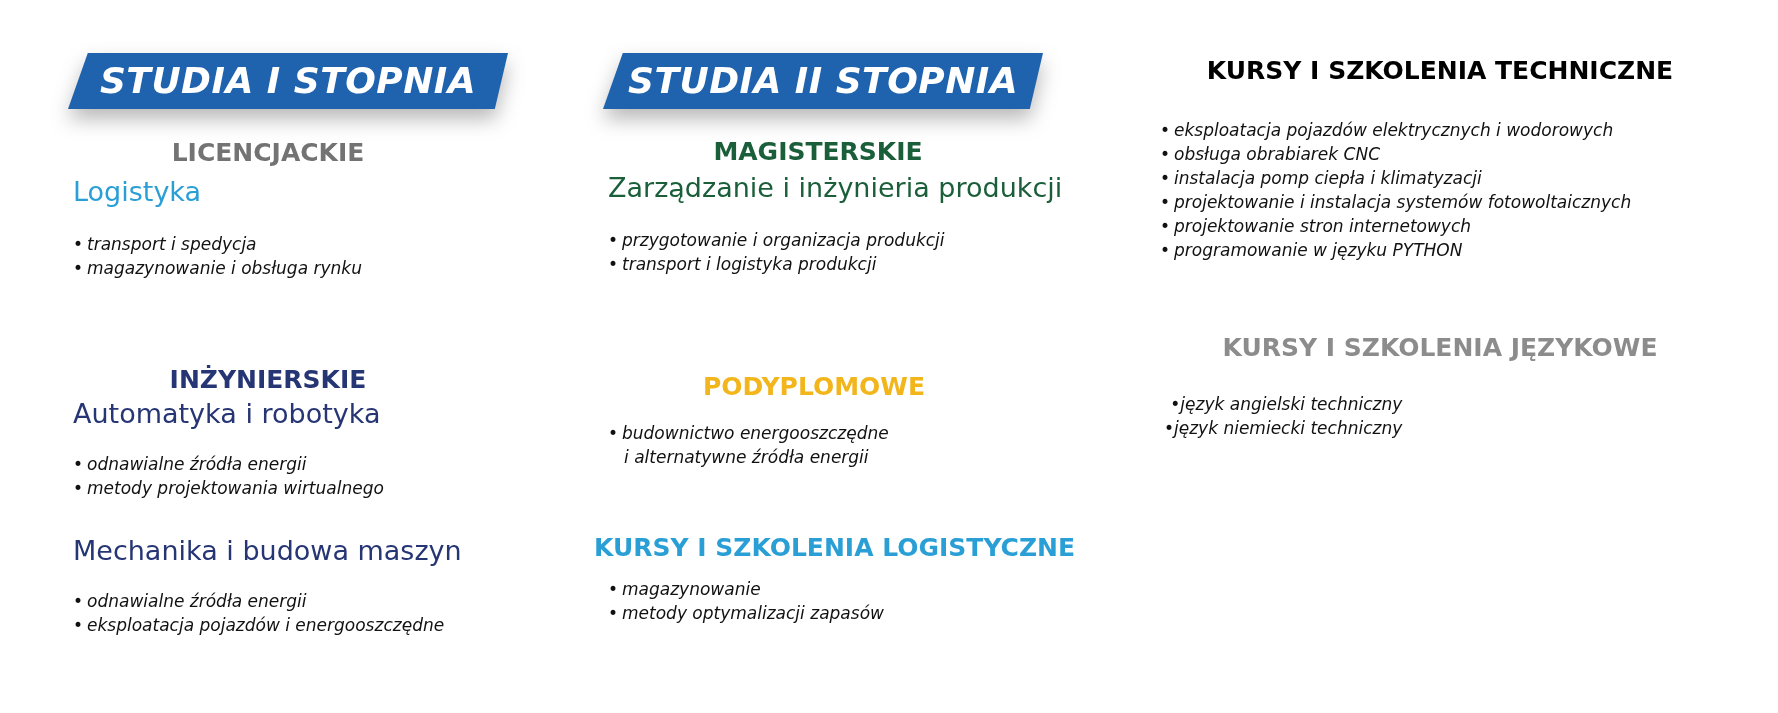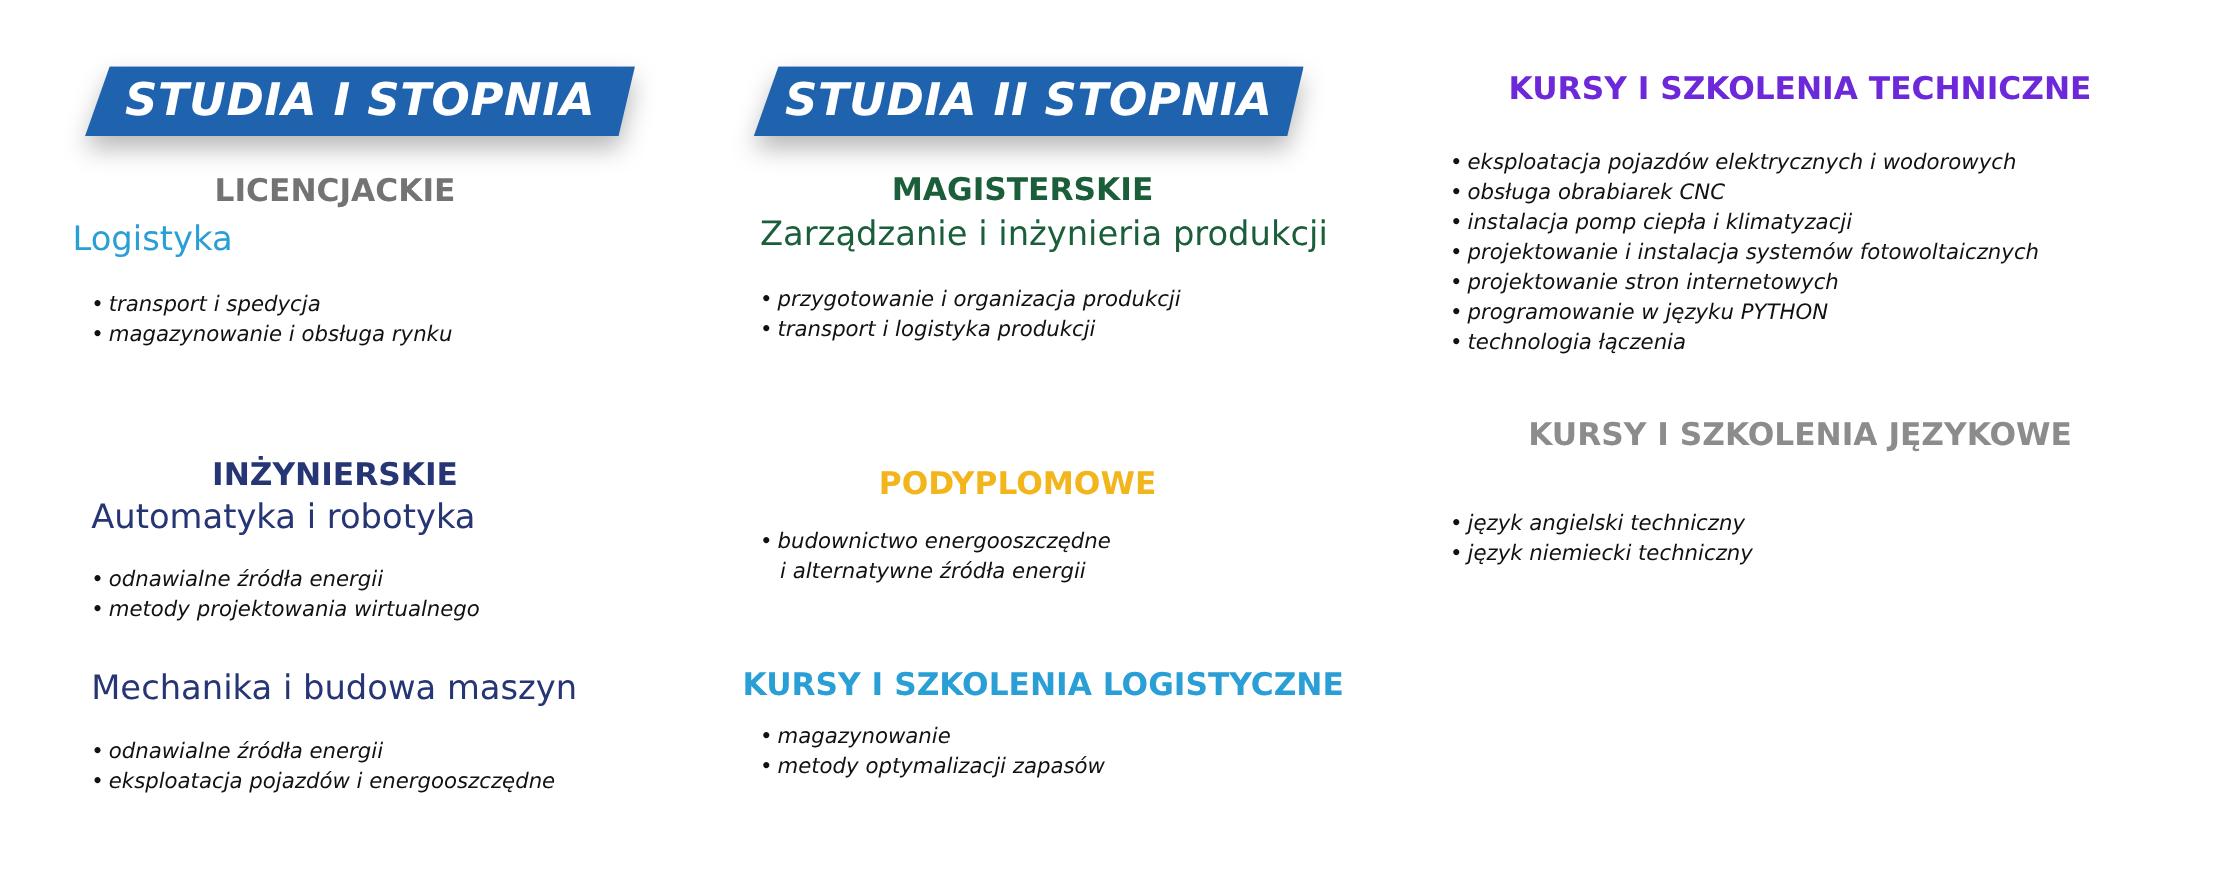--- a/index.html
+++ b/index.html
@@ -22,21 +22,21 @@
 </style>
 </head>
 <body>
 
 <div class="banner-shadow" style="left:68px; top:53px; width:440px;">
   <div class="banner" style="left:0; top:0; width:440px; box-shadow:none;"></div>
   <div class="banner-text">STUDIA I STOPNIA</div>
 </div>
 
 <div class="cat" style="left:68px; width:400px; top:138px; color:#737373;">LICENCJACKIE</div>
-<div class="prog" style="left:58px; top:176px; color:#2a9fd6;">Logistyka</div>
+<div class="prog" style="left:73px; top:176px; color:#2a9fd6;">Logistyka</div>
 <ul class="list" style="left:73px; top:232px;">
   <li>transport i spedycja</li>
   <li>magazynowanie i obsługa rynku</li>
 </ul>
 
 <div class="cat" style="left:68px; width:400px; top:365px; color:#263574;">INŻYNIERSKIE</div>
 <div class="prog" style="left:73px; top:398px; color:#263574;">Automatyka i robotyka</div>
 <ul class="list" style="left:73px; top:452px;">
   <li>odnawialne źródła energii</li>
   <li>metody projektowania wirtualnego</li>
@@ -64,28 +64,27 @@
   <li>budownictwo energooszczędne</li>
   <li class="cont" style="padding-left:2px;">i alternatywne źródła energii</li>
 </ul>
 
 <div class="cat" style="left:594px; width:440px; top:533px; color:#2a9fd6;">KURSY I SZKOLENIA LOGISTYCZNE</div>
 <ul class="list" style="left:608px; top:577px;">
   <li>magazynowanie</li>
   <li>metody optymalizacji zapasów</li>
 </ul>
 
-<div class="cat" style="left:1180px; width:520px; top:56px; color:#6d28d9;">KURSY I SZKOLENIA TECHNICZNE</div>
+<div class="cat" style="left:1180px; width:520px; top:56px; color:#000000;">KURSY I SZKOLENIA TECHNICZNE</div>
 <ul class="list" style="left:1160px; top:118px;">
   <li>eksploatacja pojazdów elektrycznych i wodorowych</li>
   <li>obsługa obrabiarek CNC</li>
   <li>instalacja pomp ciepła i klimatyzacji</li>
   <li>projektowanie i instalacja systemów fotowoltaicznych</li>
   <li>projektowanie stron internetowych</li>
   <li>programowanie w języku PYTHON</li>
-  <li>technologia łączenia</li>
 </ul>
 
 <div class="cat" style="left:1180px; width:520px; top:333px; color:#8c8c8c;">KURSY I SZKOLENIA JĘZYKOWE</div>
-<ul class="list" style="left:1160px; top:407px;">
+<ul class="list" style="left:1160px; top:392px;text-align:right;">
   <li>język angielski techniczny</li>
   <li>język niemiecki techniczny</li>
 </ul>
 
 </body></html>

